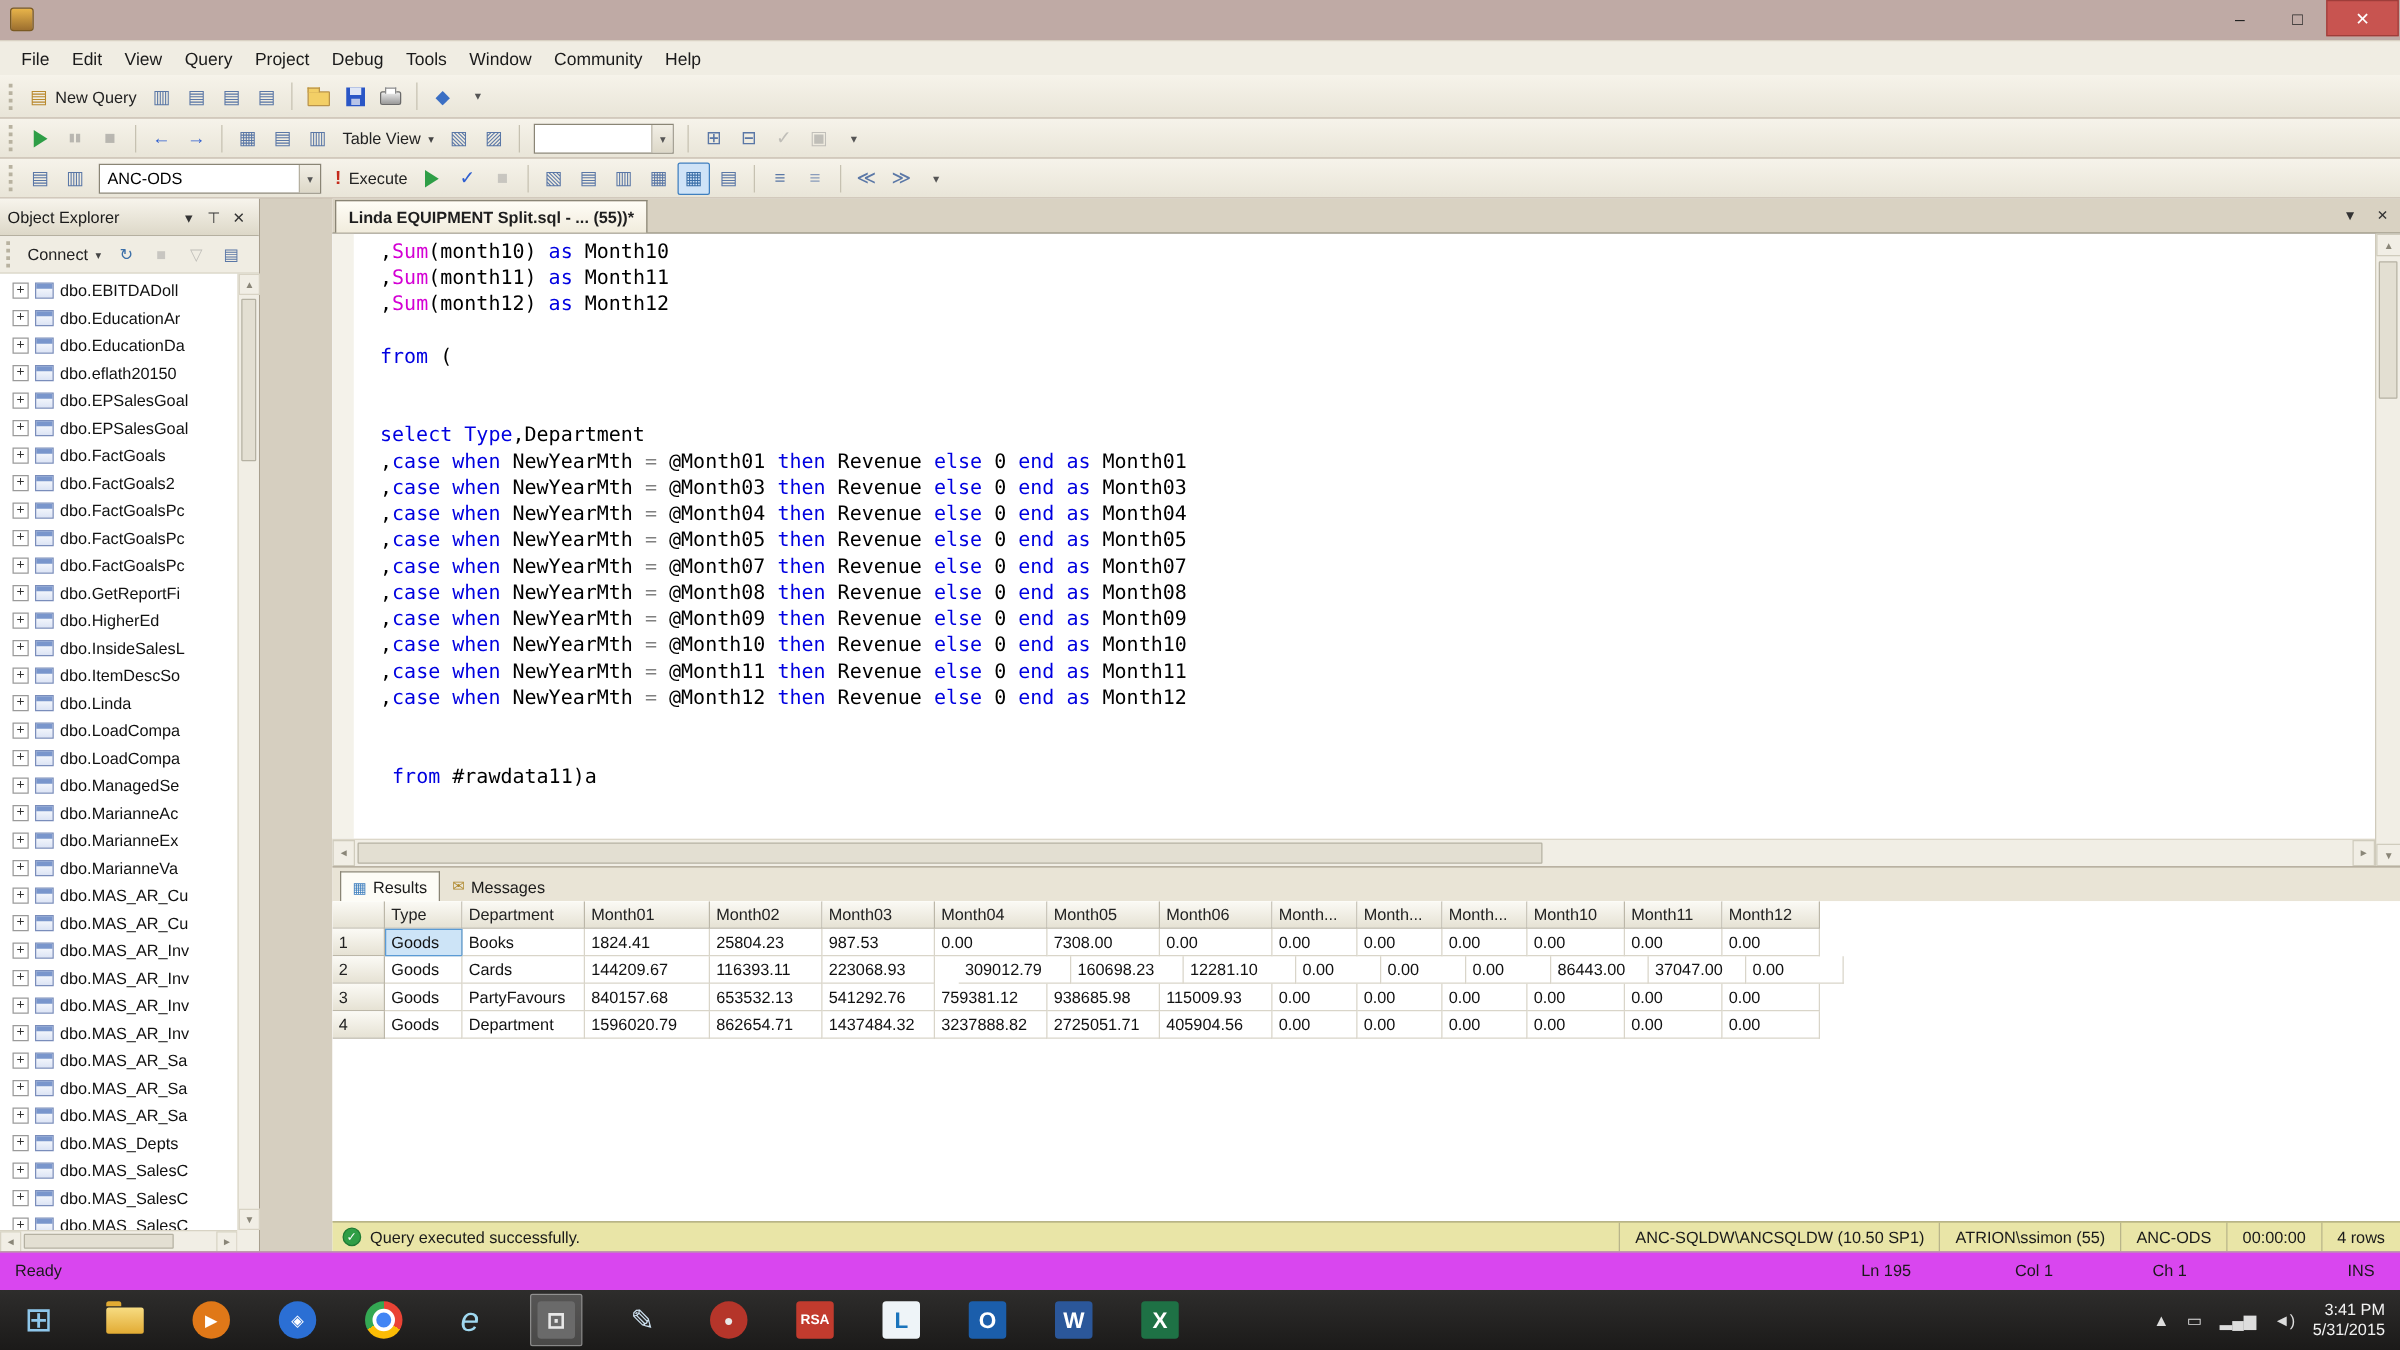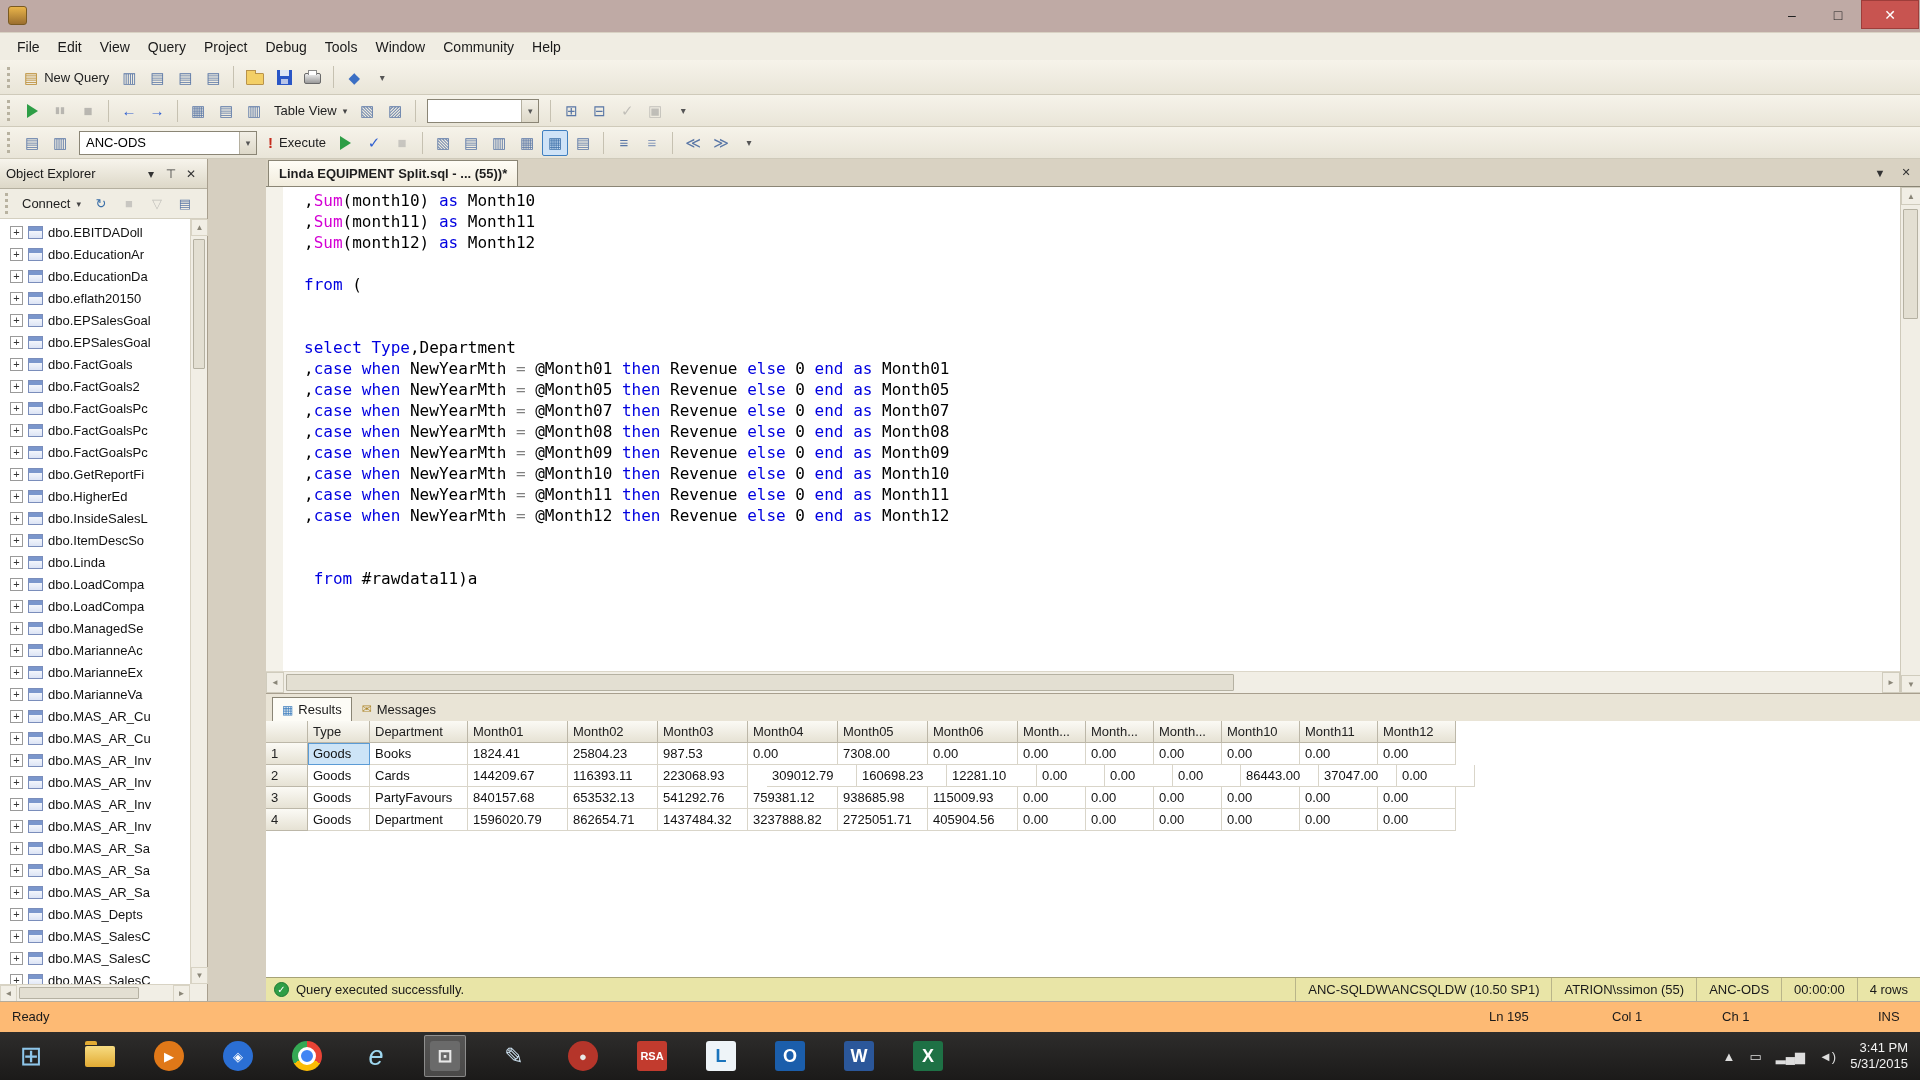--- a/index.html
+++ b/index.html
@@ -92,21 +92,21 @@
 .g-h{background:linear-gradient(#fbfaf5,#e6e2d4);border-right:1px solid #bcb7a8;border-bottom:1px solid #bcb7a8;color:#222;}
 .sel{background:#cde4f7;outline:1px solid #5b9bd5;outline-offset:-1px;}
 
 
 .qstatus{position:absolute;left:0;right:0;bottom:0;height:24px;background:#e9e5a7;border-top:1px solid #a6a277;display:flex;align-items:center;font-size:13px;color:#1a1a1a;}
 .qs-left{display:flex;align-items:center;gap:7px;padding:0 8px;flex:1;}
 .qs-check{width:15px;height:15px;border-radius:50%;background:#2f9e46;color:#fff;font-size:10px;display:flex;align-items:center;justify-content:center;border:1px solid #1d7a33;flex:none;}
 .qs-seg{border-left:1px solid #b9b58a;padding:0 12px;height:100%;display:flex;align-items:center;white-space:nowrap;}
 
 
-.statusbar{position:absolute;left:0;top:1001px;right:0;height:31px;background:#fdba74;border-top:1px solid #b5ab99;font-size:13px;color:#1a1a1a;}
+.statusbar{position:absolute;left:0;top:1001px;right:0;height:31px;background:#d946ef;border-top:1px solid #b5ab99;font-size:13px;color:#1a1a1a;}
 .sb-item{position:absolute;top:7px;}
 
 
 .taskbar{position:absolute;left:0;top:1032px;right:0;height:48px;background:linear-gradient(#2e2d2c,#1b1a19);display:flex;align-items:center;}
 #task-icons{display:flex;align-items:center;gap:27px;padding-left:10px;}
 .tk{width:42px;height:42px;display:flex;align-items:center;justify-content:center;border-radius:2px;flex:none;}
 .tk-active{background:rgba(255,255,255,.2);border:1px solid rgba(255,255,255,.35);}
 .tk-gly{line-height:1;}
 .tk-tile{width:30px;height:30px;display:flex;align-items:center;justify-content:center;font-weight:bold;font-size:18px;border-radius:3px;}
 .tk-round{width:30px;height:30px;border-radius:50%;display:flex;align-items:center;justify-content:center;font-size:13px;}
@@ -532,20 +532,22 @@
       <div class="code" id="code">
           <div class="cl">,<span class="tk-f">Sum</span>(month10) <span class="tk-k">as</span> Month10</div>
           <div class="cl">,<span class="tk-f">Sum</span>(month11) <span class="tk-k">as</span> Month11</div>
           <div class="cl">,<span class="tk-f">Sum</span>(month12) <span class="tk-k">as</span> Month12</div>
           <div class="cl">&nbsp;</div>
           <div class="cl"><span class="tk-k">from</span> (</div>
           <div class="cl">&nbsp;</div>
           <div class="cl">&nbsp;</div>
           <div class="cl"><span class="tk-k">select</span> <span class="tk-k">Type</span>,Department</div>
           <div class="cl">,<span class="tk-k">case</span> <span class="tk-k">when</span> NewYearMth <span class="tk-o">=</span> @Month01 <span class="tk-k">then</span> Revenue <span class="tk-k">else</span> 0 <span class="tk-k">end</span> <span class="tk-k">as</span> Month01</div>
+          <div class="cl">,<span class="tk-k">case</span> <span class="tk-k">when</span> NewYearMth <span class="tk-o">=</span> @Month03 <span class="tk-k">then</span> Revenue <span class="tk-k">else</span> 0 <span class="tk-k">end</span> <span class="tk-k">as</span> Month03</div>
+          <div class="cl">,<span class="tk-k">case</span> <span class="tk-k">when</span> NewYearMth <span class="tk-o">=</span> @Month04 <span class="tk-k">then</span> Revenue <span class="tk-k">else</span> 0 <span class="tk-k">end</span> <span class="tk-k">as</span> Month04</div>
           <div class="cl">,<span class="tk-k">case</span> <span class="tk-k">when</span> NewYearMth <span class="tk-o">=</span> @Month05 <span class="tk-k">then</span> Revenue <span class="tk-k">else</span> 0 <span class="tk-k">end</span> <span class="tk-k">as</span> Month05</div>
           <div class="cl">,<span class="tk-k">case</span> <span class="tk-k">when</span> NewYearMth <span class="tk-o">=</span> @Month07 <span class="tk-k">then</span> Revenue <span class="tk-k">else</span> 0 <span class="tk-k">end</span> <span class="tk-k">as</span> Month07</div>
           <div class="cl">,<span class="tk-k">case</span> <span class="tk-k">when</span> NewYearMth <span class="tk-o">=</span> @Month08 <span class="tk-k">then</span> Revenue <span class="tk-k">else</span> 0 <span class="tk-k">end</span> <span class="tk-k">as</span> Month08</div>
           <div class="cl">,<span class="tk-k">case</span> <span class="tk-k">when</span> NewYearMth <span class="tk-o">=</span> @Month09 <span class="tk-k">then</span> Revenue <span class="tk-k">else</span> 0 <span class="tk-k">end</span> <span class="tk-k">as</span> Month09</div>
           <div class="cl">,<span class="tk-k">case</span> <span class="tk-k">when</span> NewYearMth <span class="tk-o">=</span> @Month10 <span class="tk-k">then</span> Revenue <span class="tk-k">else</span> 0 <span class="tk-k">end</span> <span class="tk-k">as</span> Month10</div>
           <div class="cl">,<span class="tk-k">case</span> <span class="tk-k">when</span> NewYearMth <span class="tk-o">=</span> @Month11 <span class="tk-k">then</span> Revenue <span class="tk-k">else</span> 0 <span class="tk-k">end</span> <span class="tk-k">as</span> Month11</div>
           <div class="cl">,<span class="tk-k">case</span> <span class="tk-k">when</span> NewYearMth <span class="tk-o">=</span> @Month12 <span class="tk-k">then</span> Revenue <span class="tk-k">else</span> 0 <span class="tk-k">end</span> <span class="tk-k">as</span> Month12</div>
           <div class="cl">&nbsp;</div>
           <div class="cl">&nbsp;</div>
           <div class="cl"> <span class="tk-k">from</span> #rawdata11)a</div>

